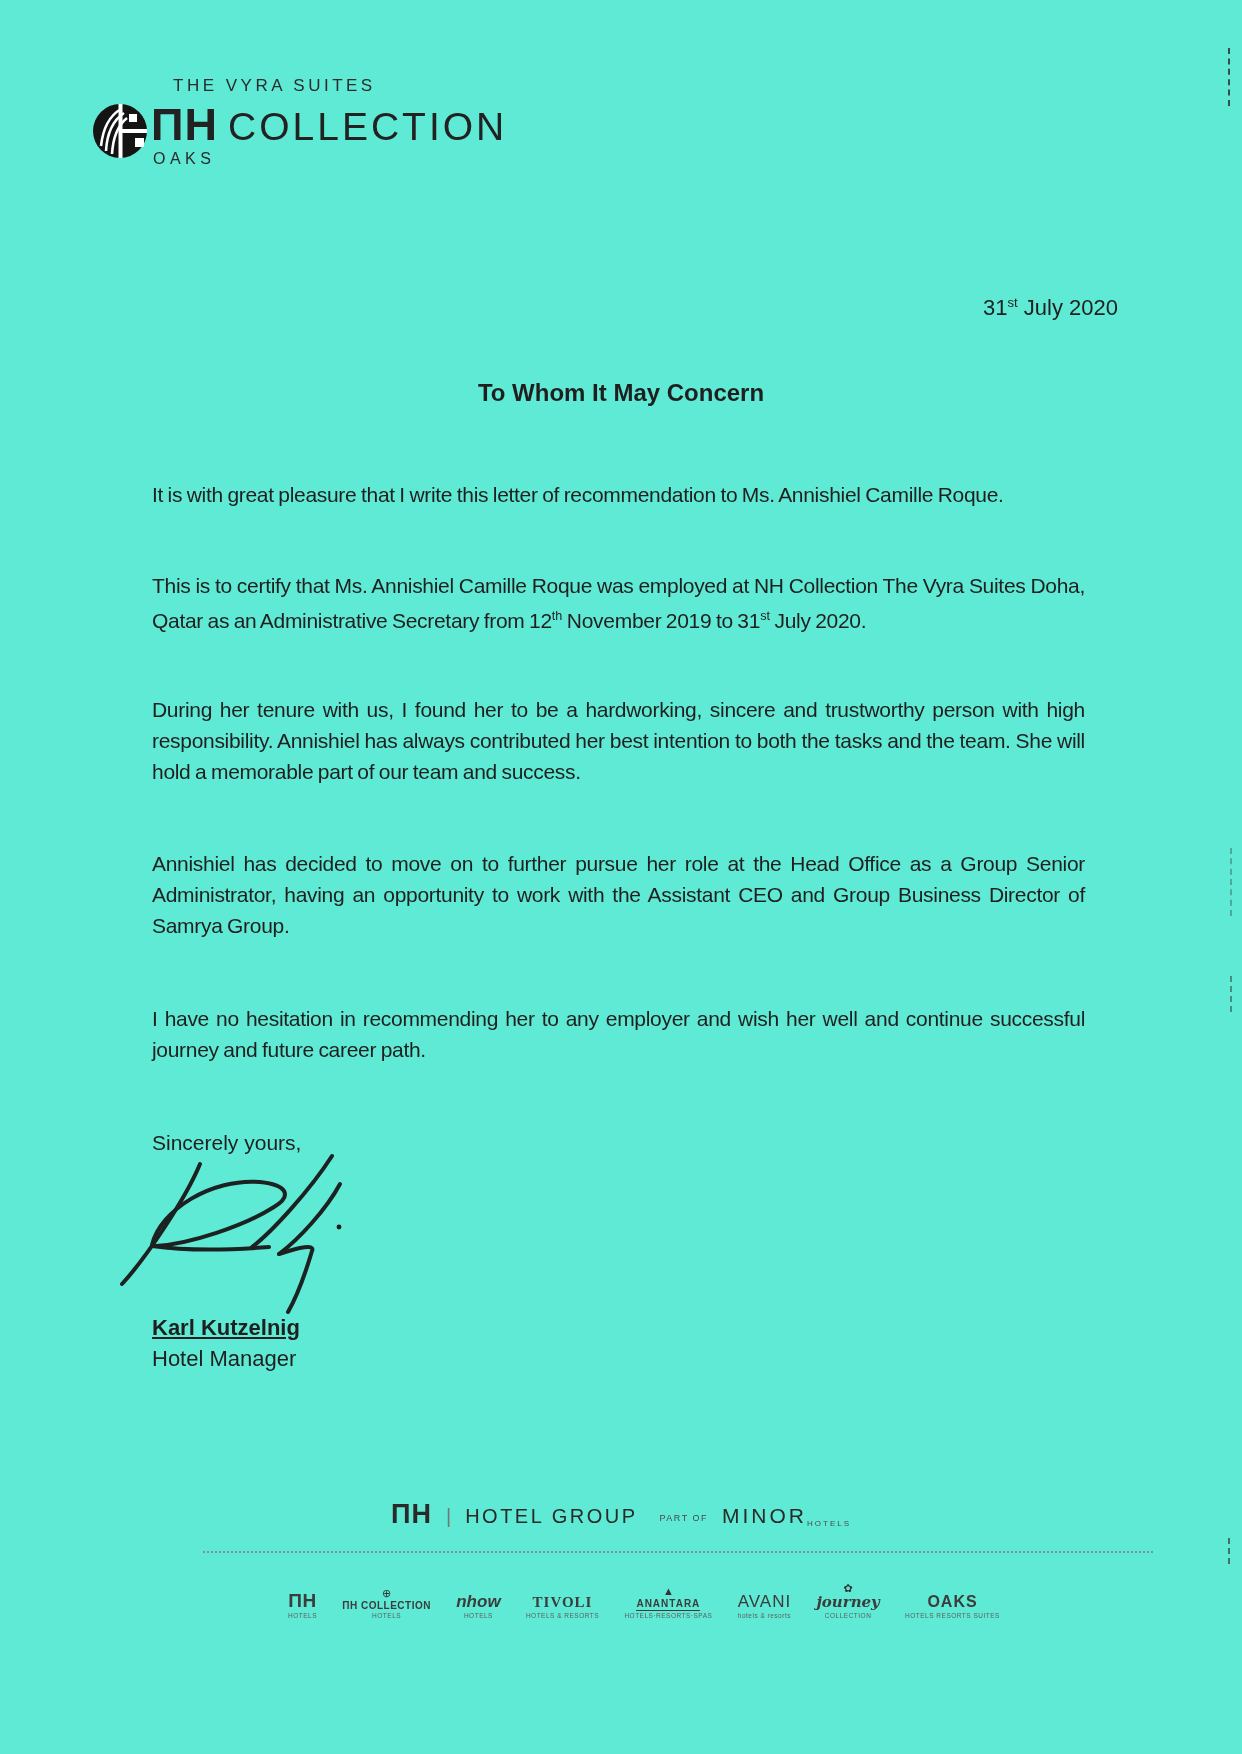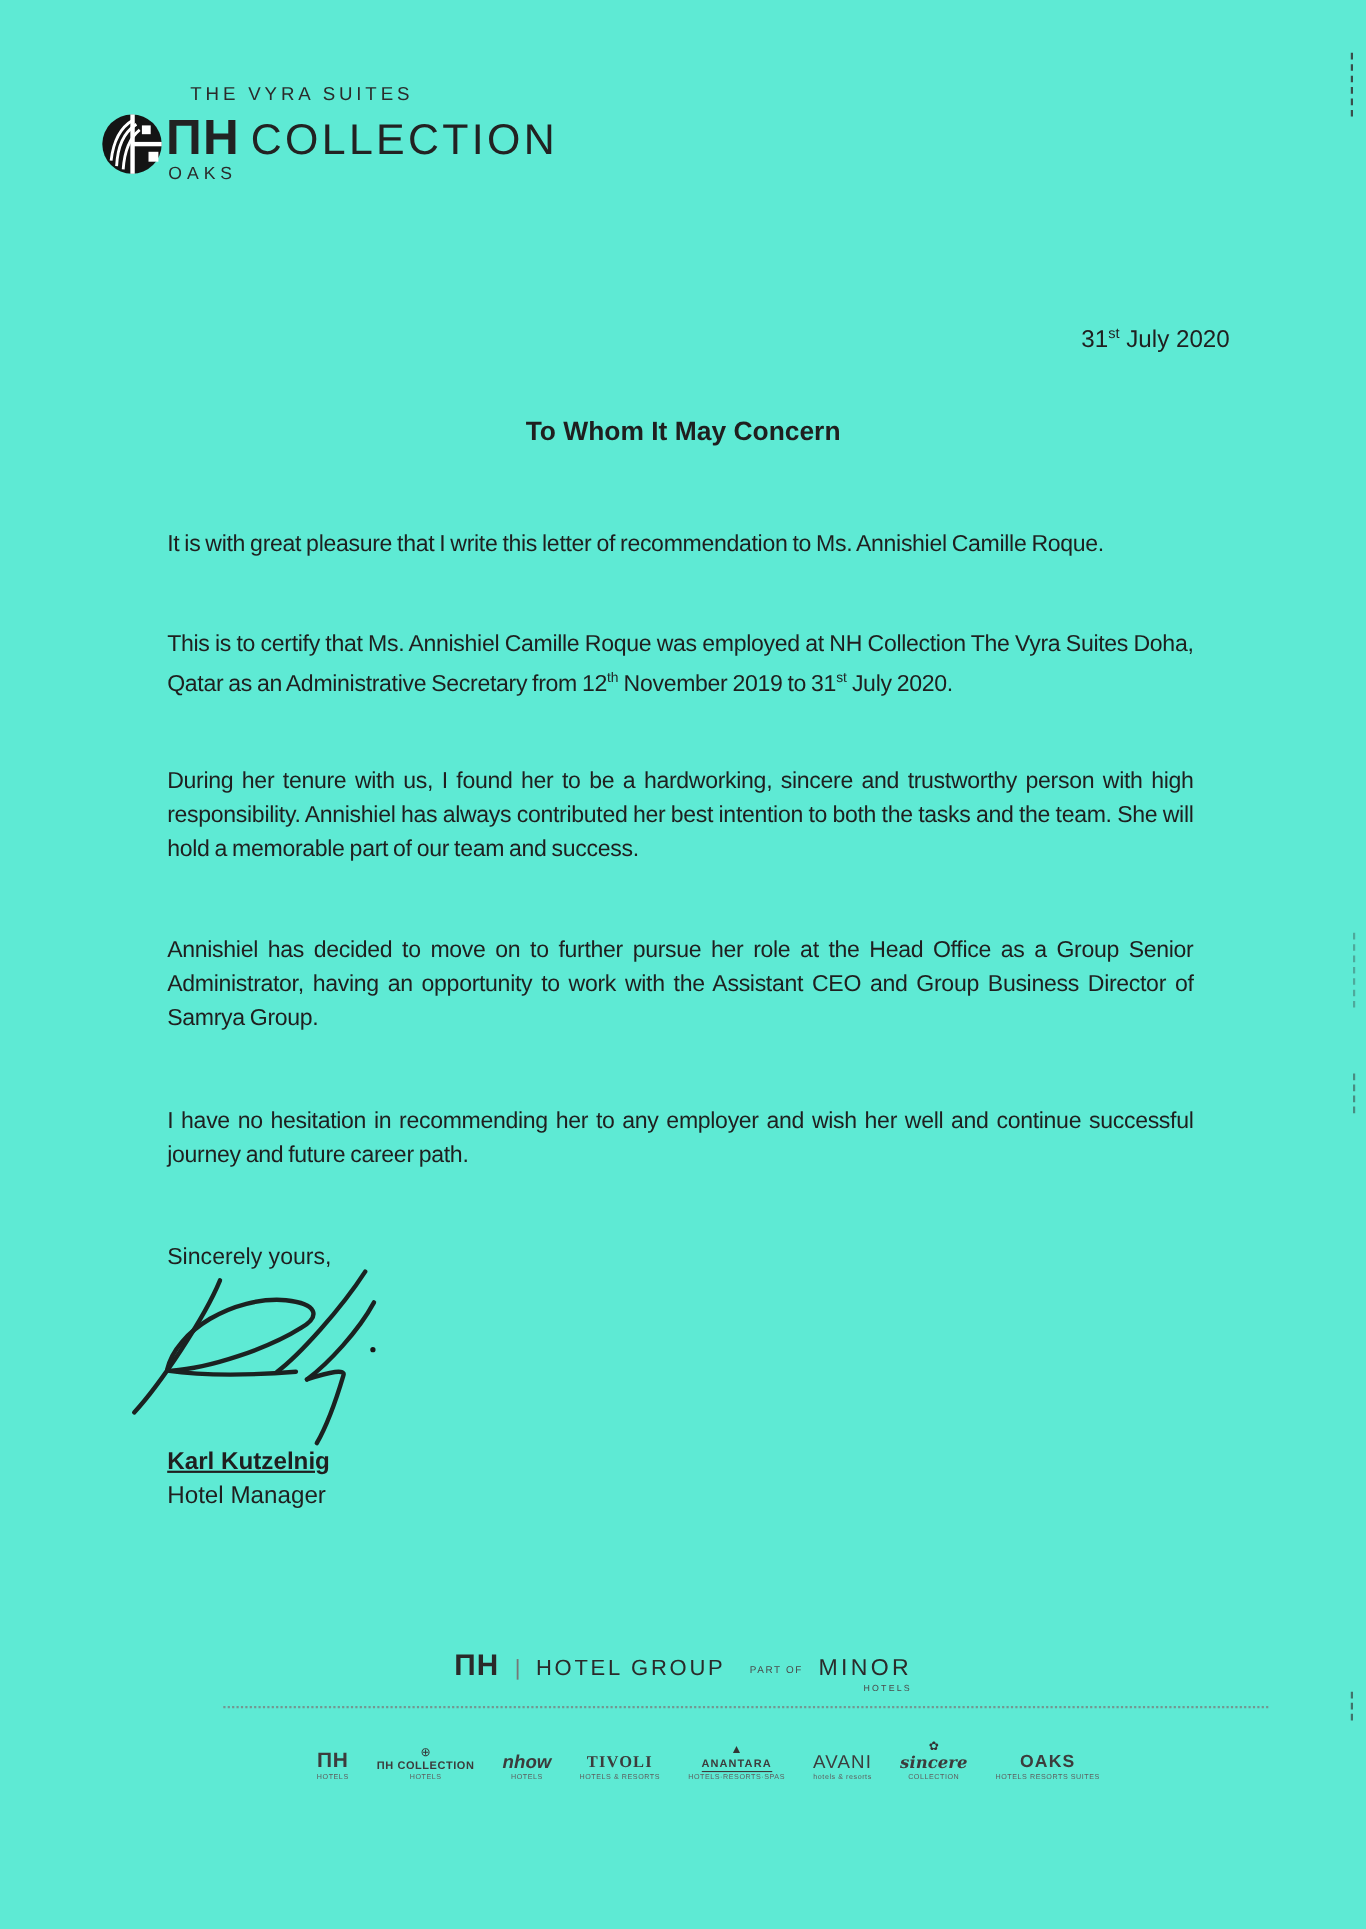--- a/index.html
+++ b/index.html
@@ -63,21 +63,21 @@
   
   .grp{
     position:absolute;left:0;top:1499px;width:1242px;
     display:flex;justify-content:center;align-items:baseline;gap:14px;
     color:#2a2a2a;white-space:nowrap;
   }
   .grp-mark{font-size:27px;font-weight:700;letter-spacing:1px;}
   .grp-sep{font-size:20px;color:#777;}
   .grp-name{font-size:20px;letter-spacing:2.5px;font-weight:500;}
   .grp-partof{font-size:9px;letter-spacing:1.5px;color:#4a4a4a;position:relative;top:-2px;margin-left:8px;}
-  .grp-minor{display:inline-flex;flex-direction:column;align-items:flex-end;}
+  .grp-minor{display:inline-flex;flex-direction:row;align-items:flex-end;}
   .grp-minor-name{font-size:21px;letter-spacing:3px;font-weight:500;}
   .grp-minor-sub{font-size:8px;letter-spacing:2px;color:#4a4a4a;margin-top:1px;}
   .dotline{
     position:absolute;left:203px;top:1551px;width:950px;height:0;
     border-top:2px dotted #7c7c7c;opacity:.75;
   }
   
   .brands{
     position:absolute;left:288px;top:1568px;width:712px;height:52px;
     display:flex;justify-content:space-between;align-items:flex-end;
@@ -192,21 +192,21 @@
       <span class="bicon">▲</span>
       <span class="bname-anantara">ANANTARA</span>
       <span class="bsub">HOTELS·RESORTS·SPAS</span>
     </div>
     <div class="brand">
       <span class="bname-avani">AVANI</span>
       <span class="bsub">hotels &amp; resorts</span>
     </div>
     <div class="brand">
       <span class="bicon">✿</span>
-      <span class="bname-elewana">sincere</span>
+      <span class="bname-elewana">journey</span>
       <span class="bsub">COLLECTION</span>
     </div>
     <div class="brand">
       <span class="bname-oaks">OAKS</span>
       <span class="bsub">HOTELS RESORTS SUITES</span>
     </div>
   </div>
 
   <div class="edge-artifact ea1"></div>
   <div class="edge-artifact ea2"></div>

